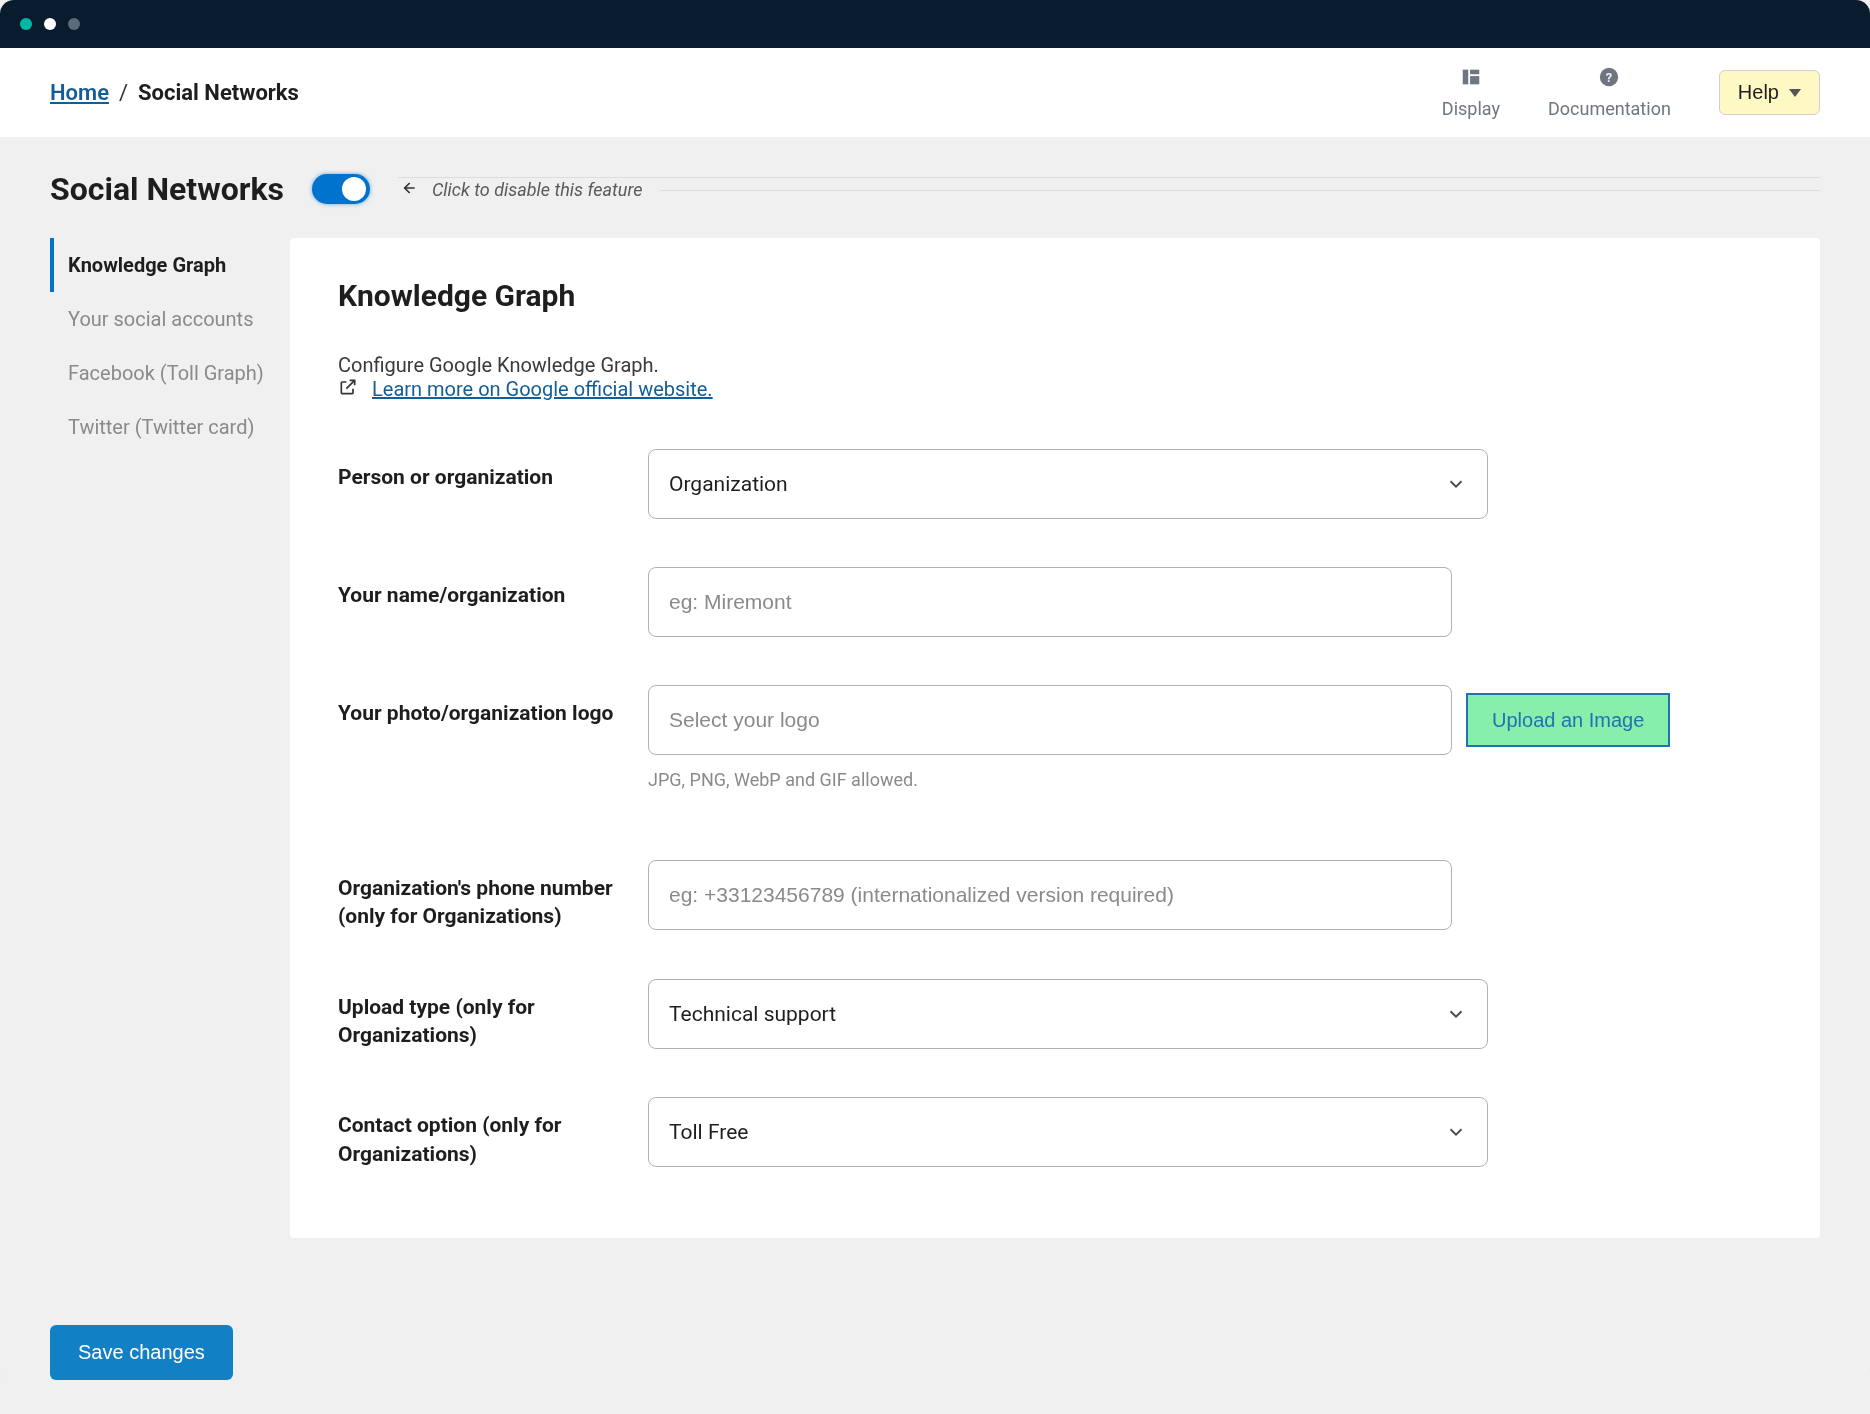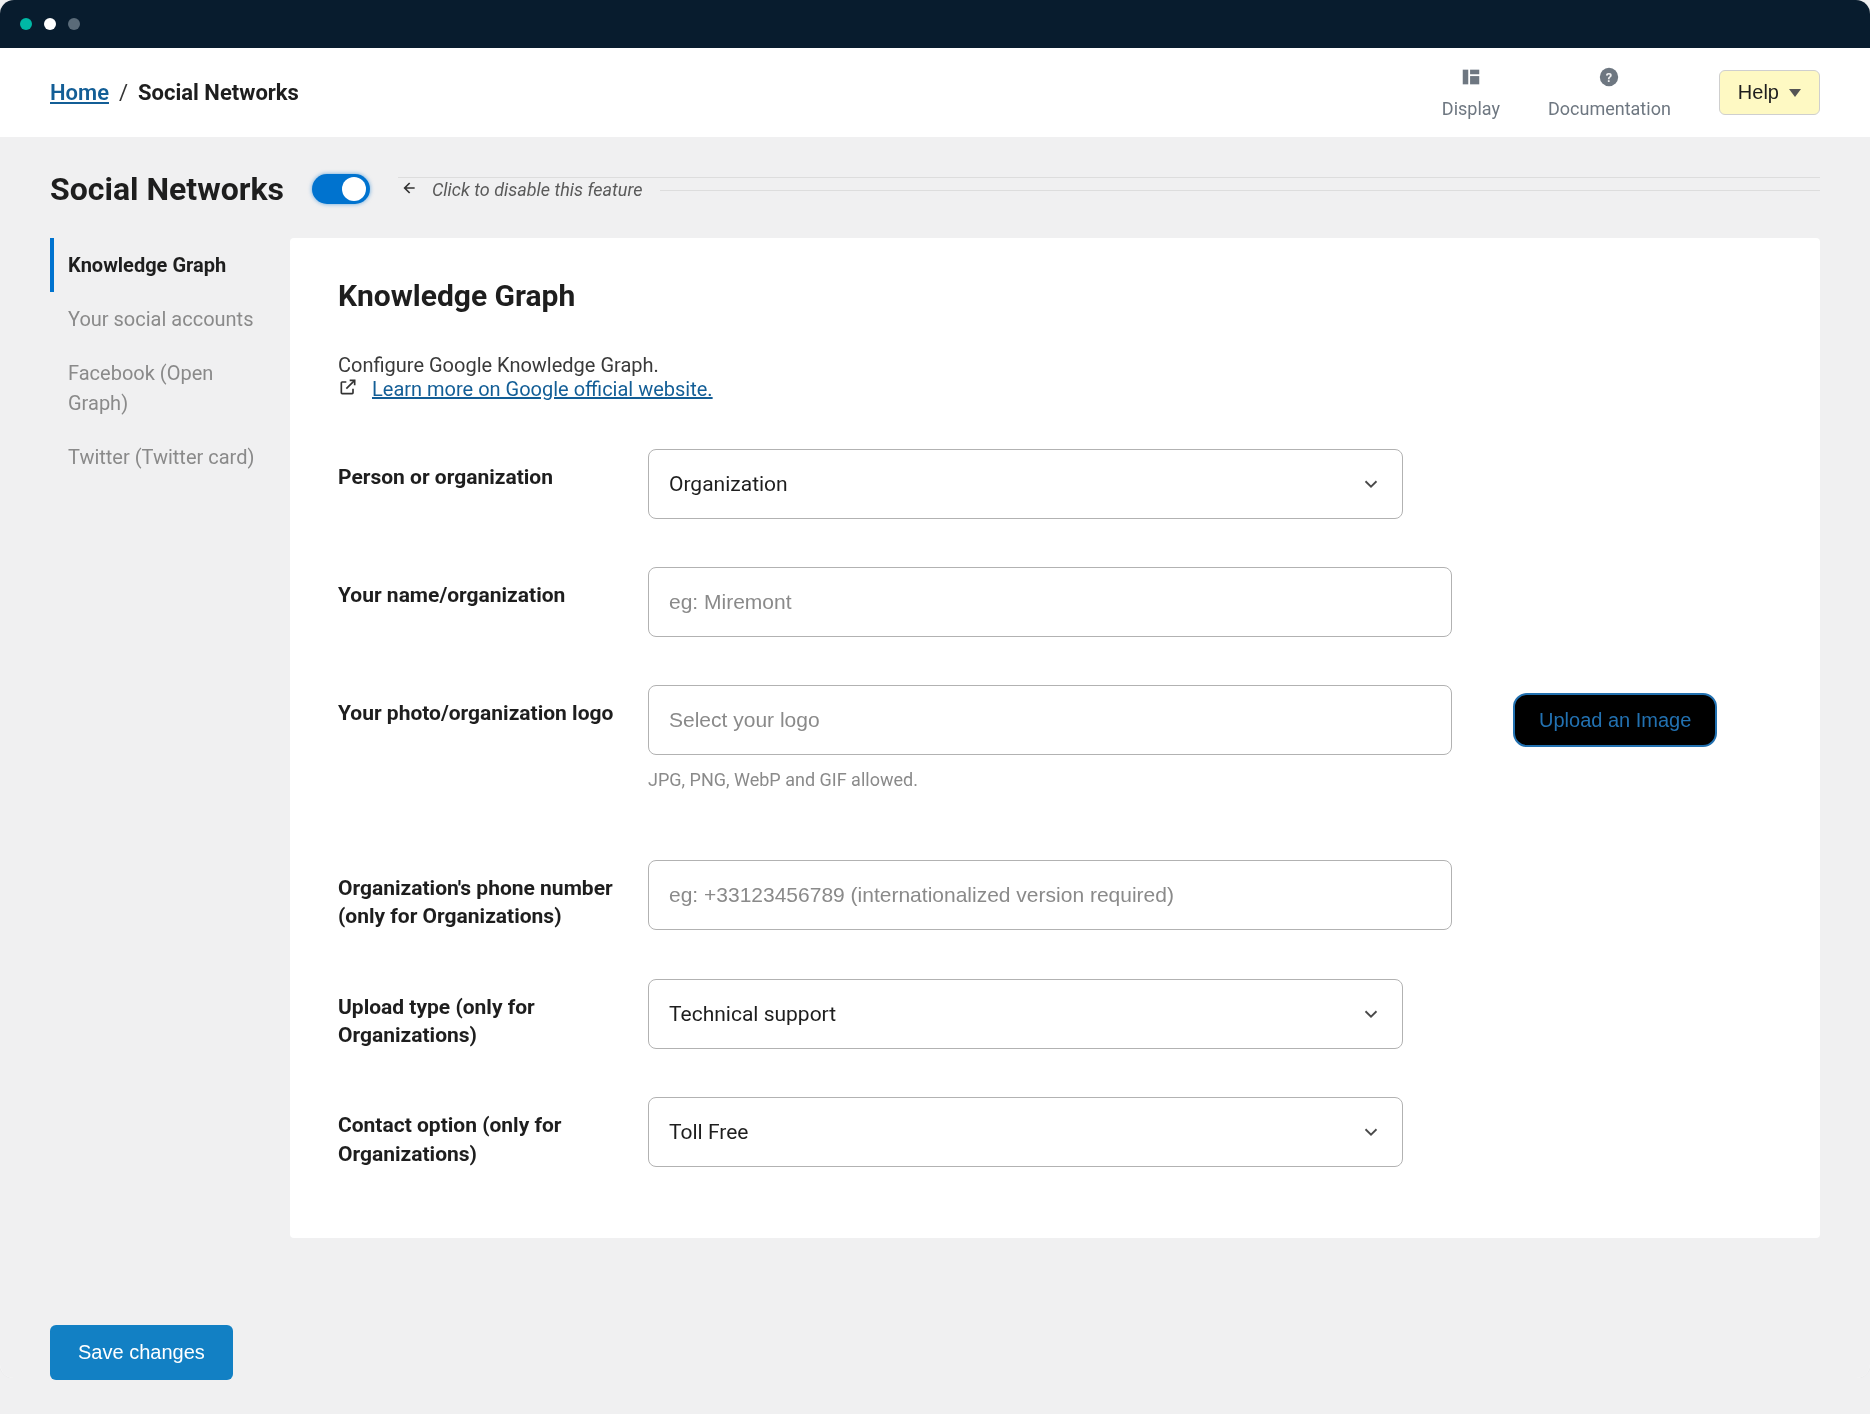--- a/index.html
+++ b/index.html
@@ -212,21 +212,21 @@
     .field-label {
       width: 290px;
       font-size: 21px;
       font-weight: 700;
       color: #1e1e1e;
       padding-top: 14px;
       line-height: 1.35;
     }
     .field-ctrl { flex: 0 0 840px; }
     .input, .select {
-      width: 755px;
+      width: 840px;
       height: 70px;
       border: 1.5px solid #b2b2b2;
       border-radius: 8px;
       padding: 0 20px;
       font-size: 21px;
       color: #1e1e1e;
       background: #fff;
       display: flex;
       align-items: center;
       justify-content: space-between;
@@ -242,29 +242,28 @@
     }
     input.text::placeholder { color: #8a8a8a; }
     .chev { width:22px; height:22px; }
     .chev svg { width:22px; height:22px; stroke:#4a4a4a; stroke-width:2; fill:none; }
 
     .upload-row { display:flex; gap:14px; align-items:flex-start; }
     .upload-btn {
       height: 54px;
       padding: 0 24px;
       border: 2px solid #2271b1;
-      background: #000000;
+      background: #86efac;
       color: #2271b1;
-      border-radius: 14px;
+      border-radius: 0;
       font-size: 20px;
       font-weight: 500;
       cursor: pointer;
       display:flex; align-items:center;
       margin-top: 8px;
-      margin-left: 47px;
     }
     .hint {
       font-size: 18px;
       color: #8a8a8a;
       margin-top: 14px;
     }
 
     .save-bar {
       position: fixed;
       left: 50px;
@@ -348,21 +347,21 @@
     <div class="layout">
 
       <div class="sidebar">
         <div class="sidebar-item active">
           <span>Knowledge Graph</span>
         </div>
         <div class="sidebar-item">
           <span>Your social accounts</span>
         </div>
         <div class="sidebar-item">
-          <span>Facebook (Open Graph)</span>
+          <span>Facebook (Toll Graph)</span>
         </div>
         <div class="sidebar-item">
           <span>Twitter (Twitter card)</span>
         </div>
       </div>
 
       <div class="panel">
         <h2>Knowledge Graph</h2>
         <p class="desc">Configure Google Knowledge Graph.</p>
         <div class="learn-row">

